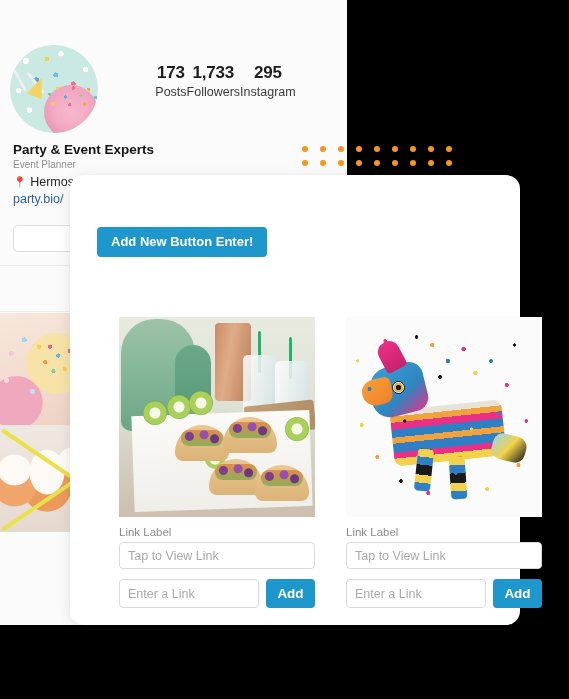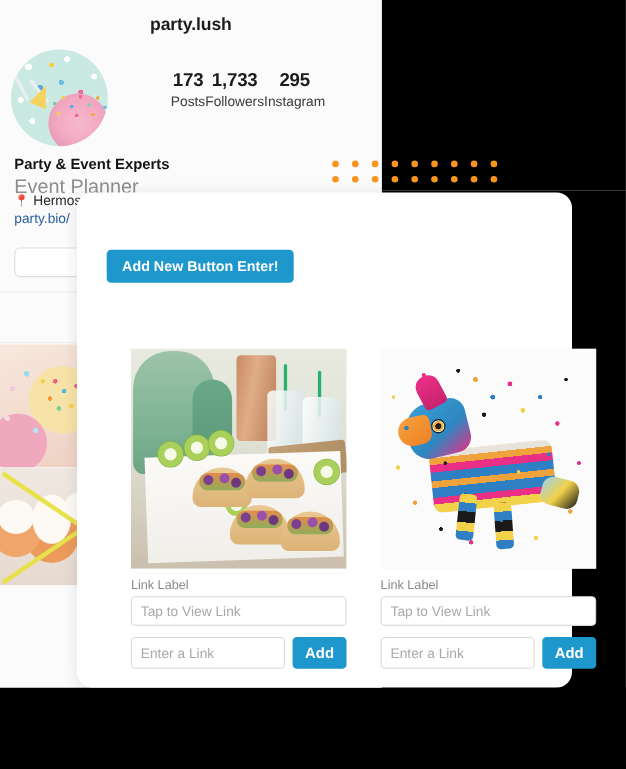--- a/index.html
+++ b/index.html
@@ -172,21 +172,21 @@
     left: 13px;
     top: 142px;
     font-size: 13.5px;
     font-weight: bold;
     color: #141414;
   }
   .bio-category {
     position: absolute;
     left: 13px;
     top: 159px;
-    font-size: 18px;
+    font-size: 10px;
     color: #8e8e8e;
   }
   .bio-location {
     position: absolute;
     left: 13px;
     top: 175px;
     font-size: 12.5px;
     color: #262626;
     white-space: nowrap;
   }
@@ -543,21 +543,20 @@
 <body>
 
 <div id="stage">
 
   <div class="backdrop-black"></div>
   <div class="backdrop-black-lower"></div>
   <div class="backdrop-black-bottom"></div>
 
   <div class="profile-card">
 
-    <div class="profile-username">party.lush</div>
 
     <div class="avatar">
       <div class="confetti"></div>
       <div class="candles">
           <i></i>
           <i></i>
         </div>
       <div class="hat"></div>
       <div class="donut"></div>
       <div class="sprinkles"></div>

